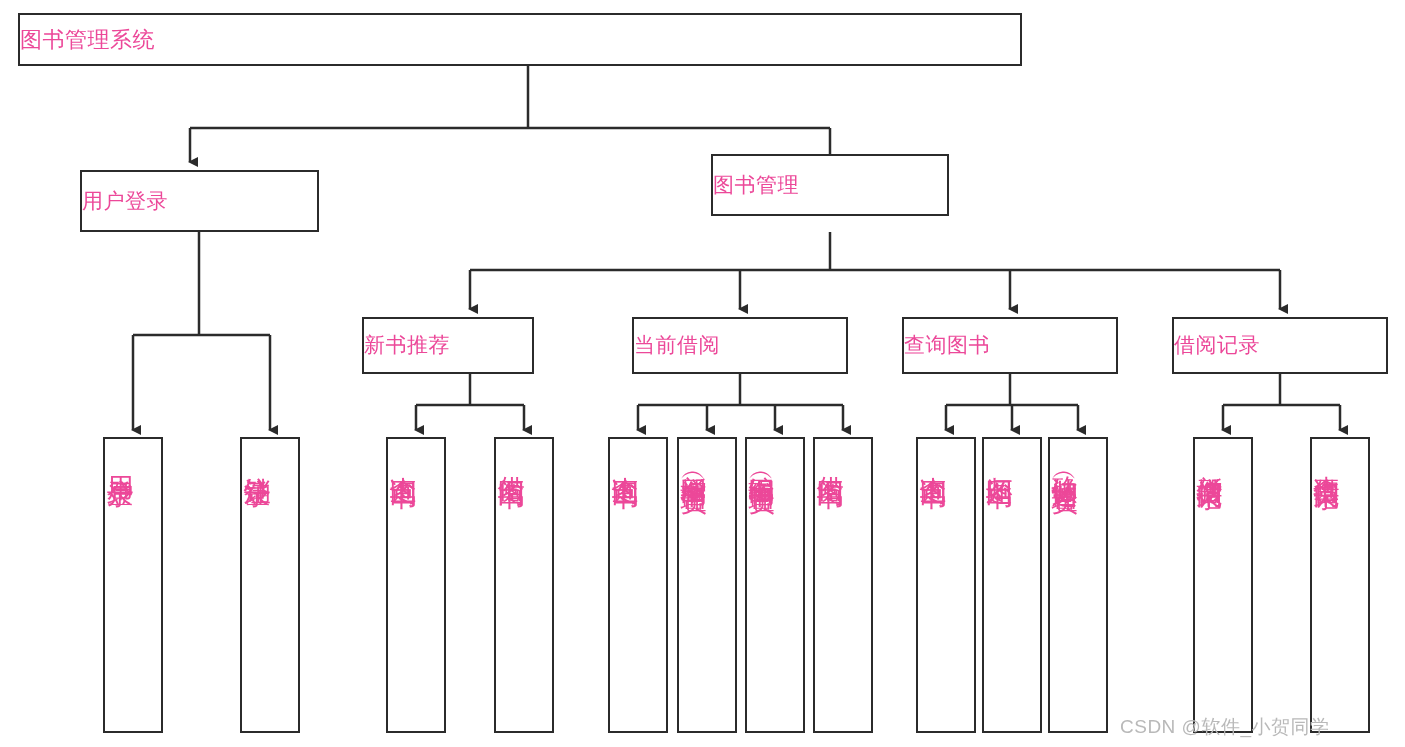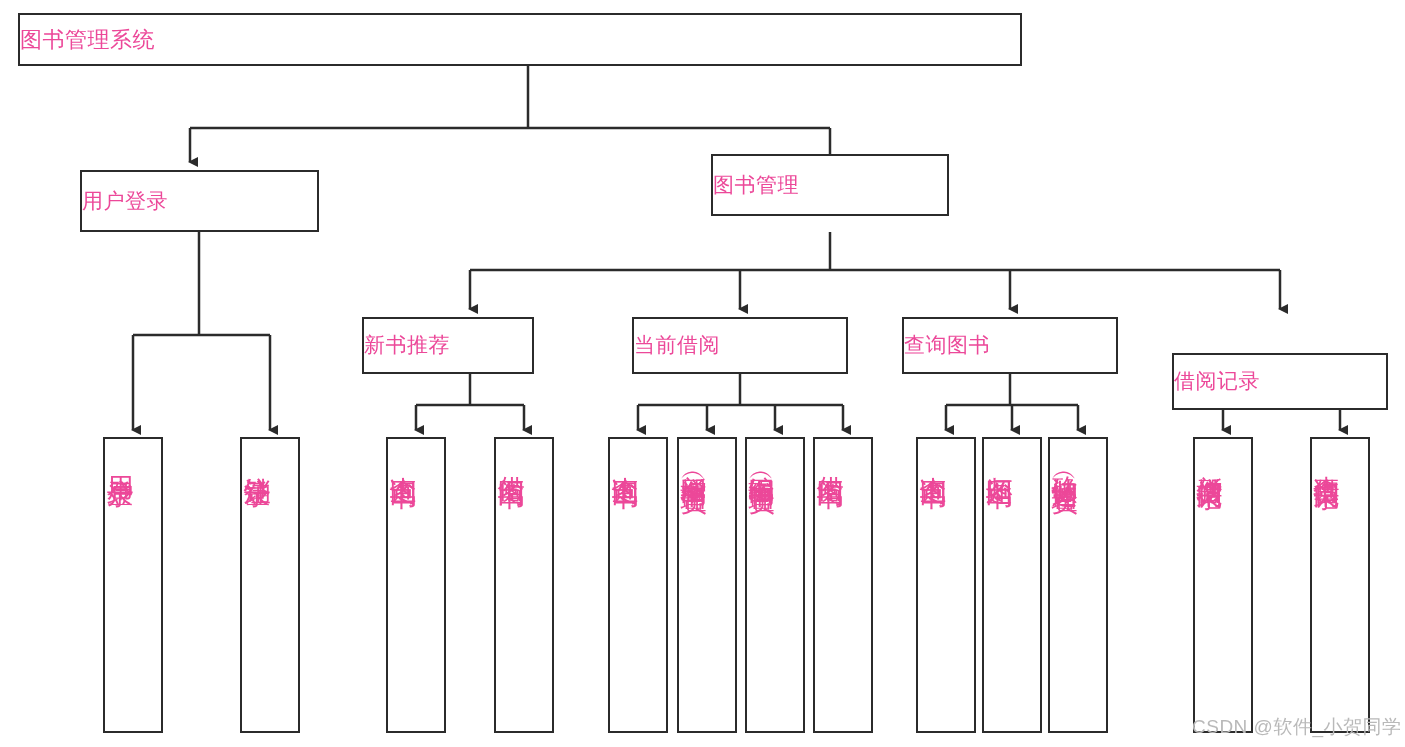--- a/index.html
+++ b/index.html
@@ -133,21 +133,21 @@
 
   <div class="node h" style="left:362px; top:317px; width:172px; height:57px;">
     <span class="lbl">新书推荐</span>
   </div>
   <div class="node h" style="left:632px; top:317px; width:216px; height:57px;">
     <span class="lbl">当前借阅</span>
   </div>
   <div class="node h" style="left:902px; top:317px; width:216px; height:57px;">
     <span class="lbl">查询图书</span>
   </div>
-  <div class="node h" style="left:1172px; top:317px; width:216px; height:57px;margin-top:36px;">
+  <div class="node h" style="left:1172px; top:317px; width:216px; height:57px;">
     <span class="lbl">借阅记录</span>
   </div>
 
   <div class="node v" style="left:103px; top:437px; width:60px; height:296px;">
     <span class="lbl">用户登录</span>
   </div>
   <div class="node v" style="left:240px; top:437px; width:60px; height:296px;">
     <span class="lbl">注销登录</span>
   </div>
 
@@ -181,15 +181,15 @@
     <span class="lbl">确认归还（管理员）</span>
   </div>
 
   <div class="node v tall" style="left:1193px; top:437px; width:60px; height:296px;">
     <span class="lbl">新增借阅记录</span>
   </div>
   <div class="node v tall" style="left:1310px; top:437px; width:60px; height:296px;">
     <span class="lbl">查询借阅记录</span>
   </div>
 
-  <div class="watermark" style="left:1192px; top:714px;">CSDN @软件_小贺同学</div>
+  <div class="watermark" style="left:1120px; top:714px;">CSDN @软件_小贺同学</div>
 
 </div>
 
 </body></html>

